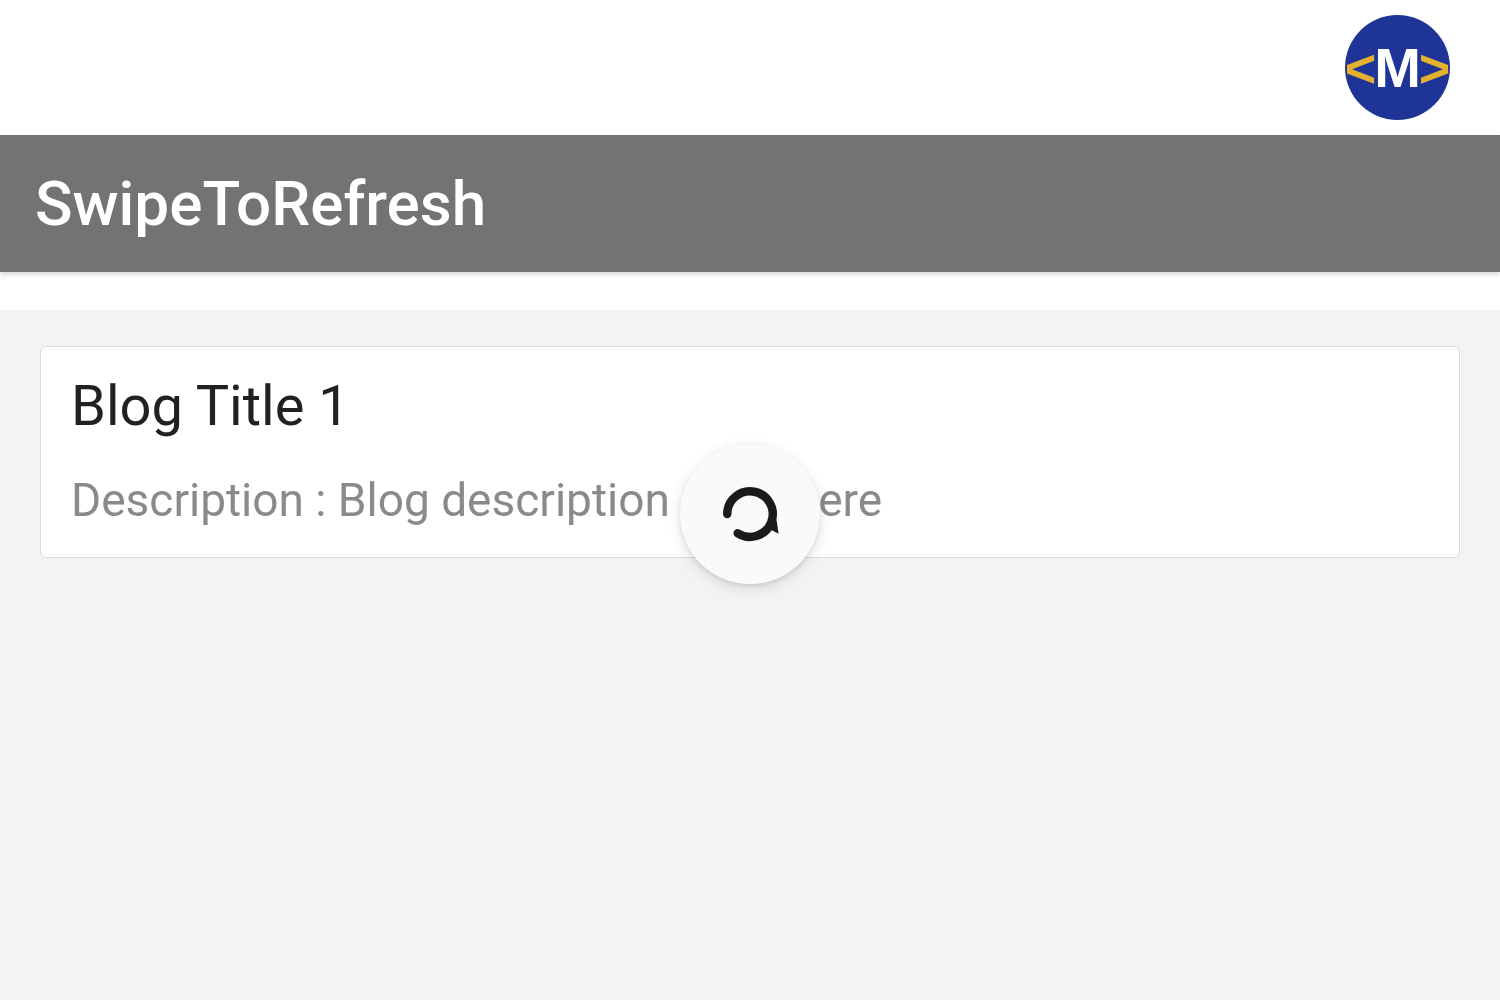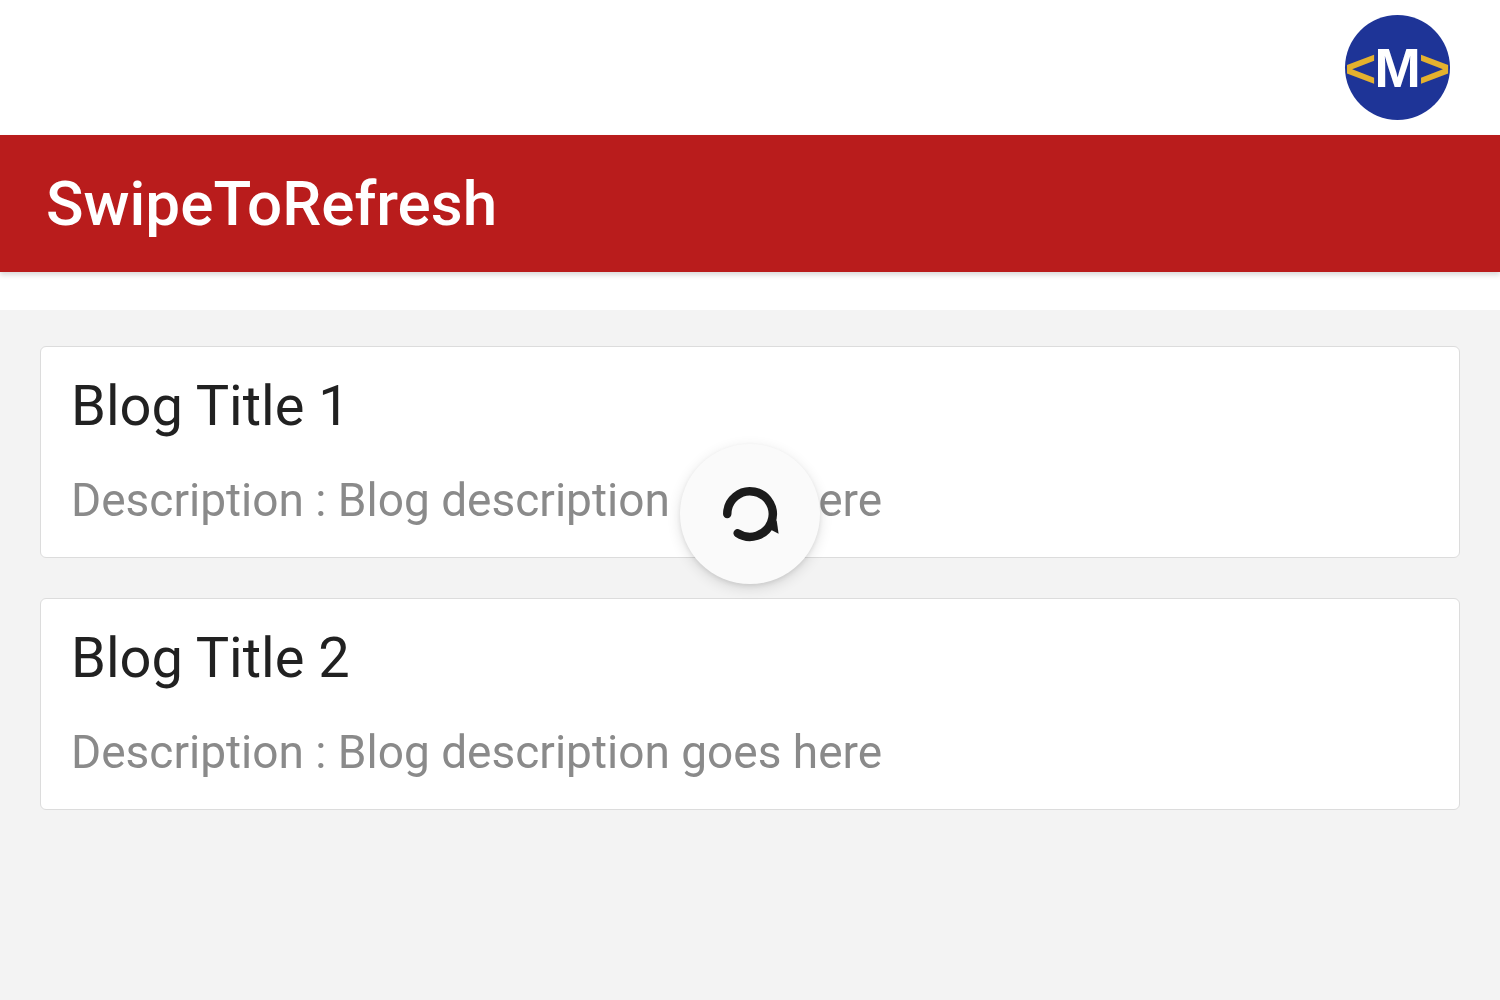--- a/index.html
+++ b/index.html
@@ -49,41 +49,40 @@
     font-weight: 500;
     font-family: Georgia, "Times New Roman", serif;
     letter-spacing: -1px;
   }
 
   
   .appbar {
     position: absolute;
     top: 135px; left: 0; right: 0;
     height: 137px;
-    background: #b91c1c;
+    background: #737373;
     display: flex;
     align-items: center;
-    padding-left: 46px;
+    padding-left: 35px;
     box-shadow: 0 3px 5px rgba(0,0,0,0.15);
   }
   .appbar-title {
     font-size: 62px;
     font-weight: 500;
     color: #ffffff;
   }
 
   
   .content {
     position: absolute;
     top: 310px; left: 0; right: 0; bottom: 0;
     background: #f3f3f3;
     padding: 36px 40px 0 40px;
     display: flex;
     flex-direction: column;
-    gap: 40px;
   }
   .card {
     background: #ffffff;
     border: 1px solid #dcdcdc;
     border-radius: 6px;
     padding: 26px 30px 30px 30px;
   }
   .card-title {
     font-size: 56px;
     font-weight: 400;
@@ -129,24 +128,20 @@
 
 <div class="appbar">
   <div class="appbar-title">SwipeToRefresh</div>
 </div>
 
 <div class="content">
   <div class="card">
     <div class="card-title">Blog Title 1</div>
     <div class="card-desc">Description : Blog description goes here</div>
   </div>
-  <div class="card">
-    <div class="card-title">Blog Title 2</div>
-    <div class="card-desc">Description : Blog description goes here</div>
-  </div>
 </div>
 
 <div class="refresh-indicator">
   <svg viewBox="0 0 24 24">
     <path fill="none" stroke="#1b1b1b" stroke-width="2.6" stroke-linecap="round" d="M5 12 a7 7 0 1 1 3.2 5.9"></path>
     <path fill="#1b1b1b" d="M17.2 16.2 l3.6 1.9 l-0.6 -4.2 z"></path>
   </svg>
 </div>
 
 </body></html>

